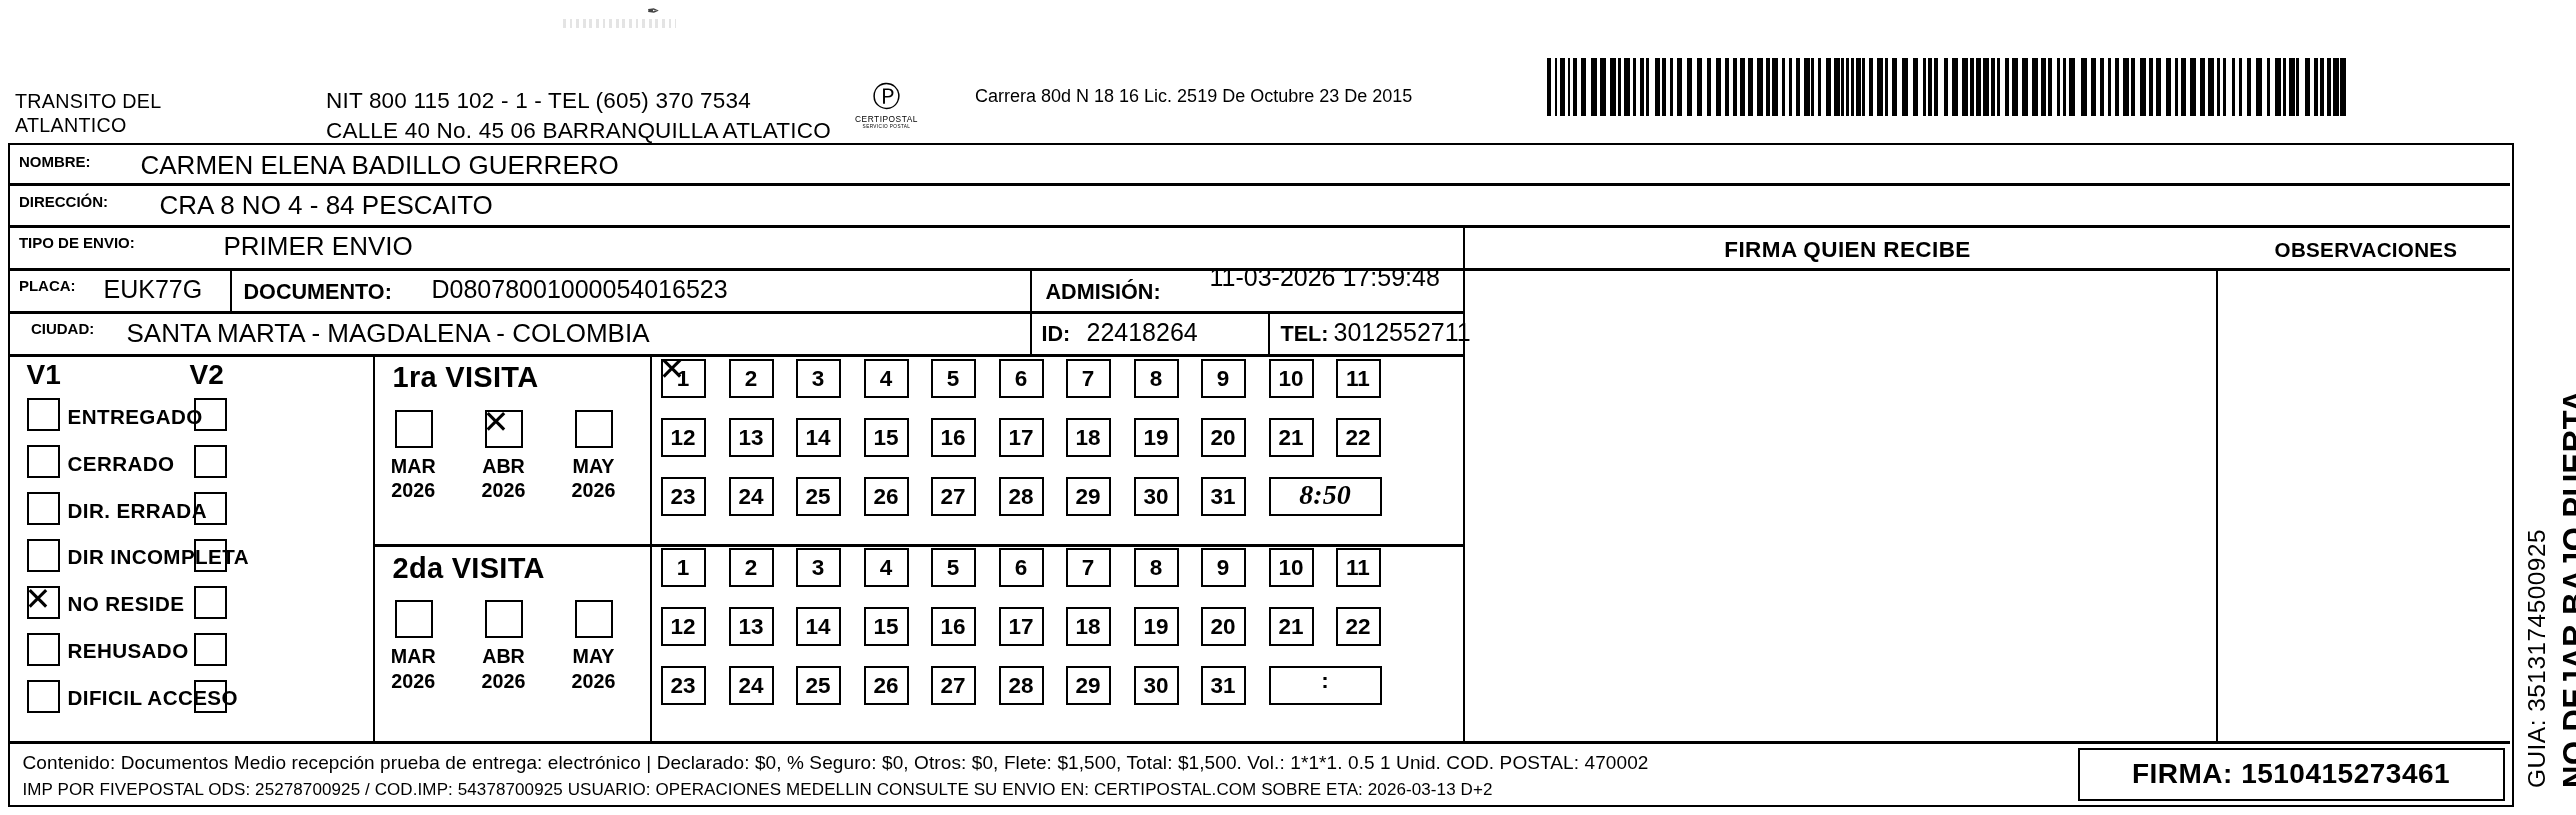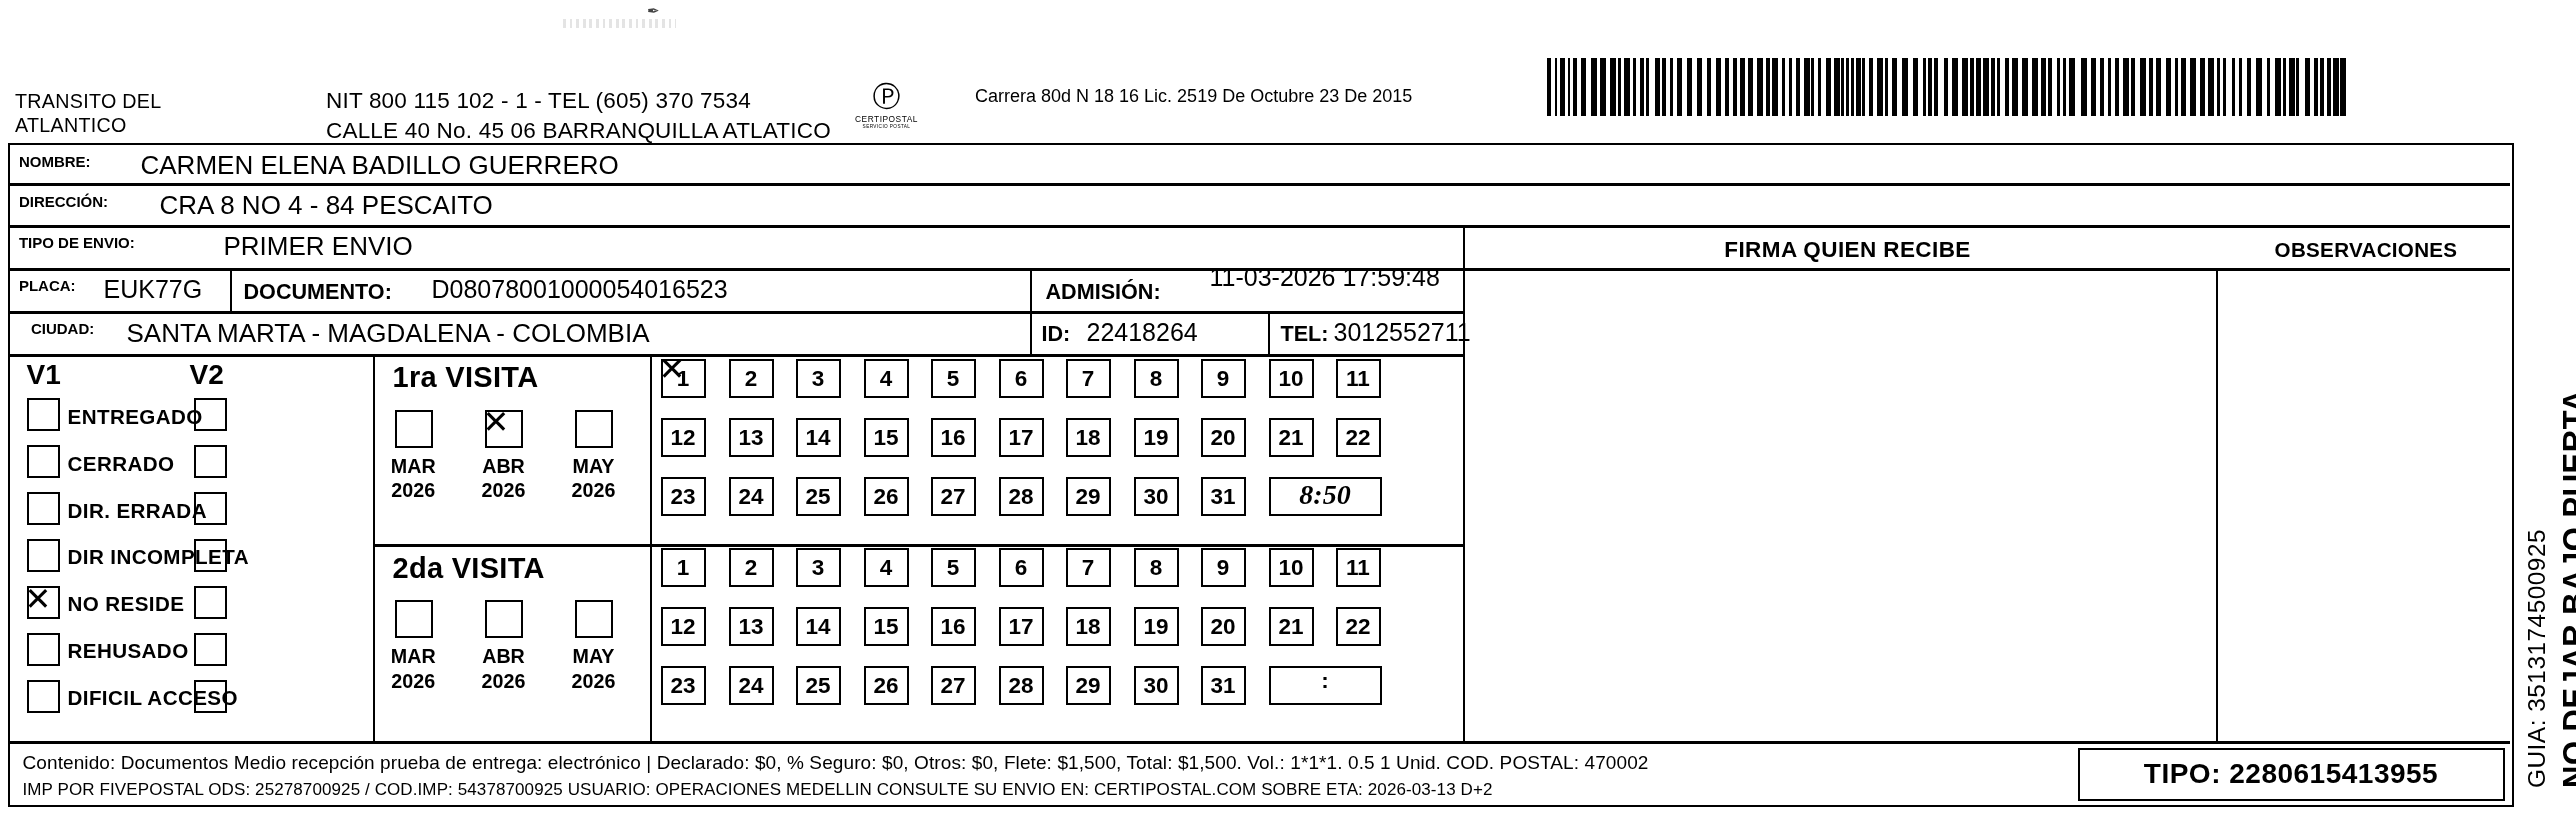--- a/index.html
+++ b/index.html
@@ -382,22 +382,22 @@
         <div class="day" style="left: 540px; top: 118px;">31</div>
         <div class="timebox" style="left: 608px; top: 118px; width: 113px;">
           <span>:</span>
         </div>
       </div>
 
     <div class="foot">
       <div class="foot1">Contenido: Documentos Medio recepción prueba de entrega: electrónico | Declarado: $0, % Seguro: $0, Otros: $0, Flete: $1,500, Total: $1,500. Vol.: 1*1*1. 0.5  1 Unid. COD. POSTAL: 470002</div>
       <div class="foot2">IMP POR FIVEPOSTAL ODS: 25278700925 / COD.IMP: 54378700925 USUARIO: OPERACIONES MEDELLIN CONSULTE SU ENVIO EN: CERTIPOSTAL.COM SOBRE ETA: 2026-03-13 D+2</div>
       <div class="guiabox">
-        <span>TIPO:</span>&nbsp;
-        <span>2280615413955</span>
+        <span>FIRMA:</span>&nbsp;
+        <span>1510415273461</span>
       </div>
     </div>
   </div>
 
   <div class="vstrip">
     <div class="vtxt big" style="left:34px;top:647px;transform:rotate(-90deg);">NO DEJAR BAJO PUERTA</div>
     <div class="vtxt small" style="left:0px;top:647px;transform:rotate(-90deg);">GUIA: 3513174500925</div>
   </div>
 </div>
 

